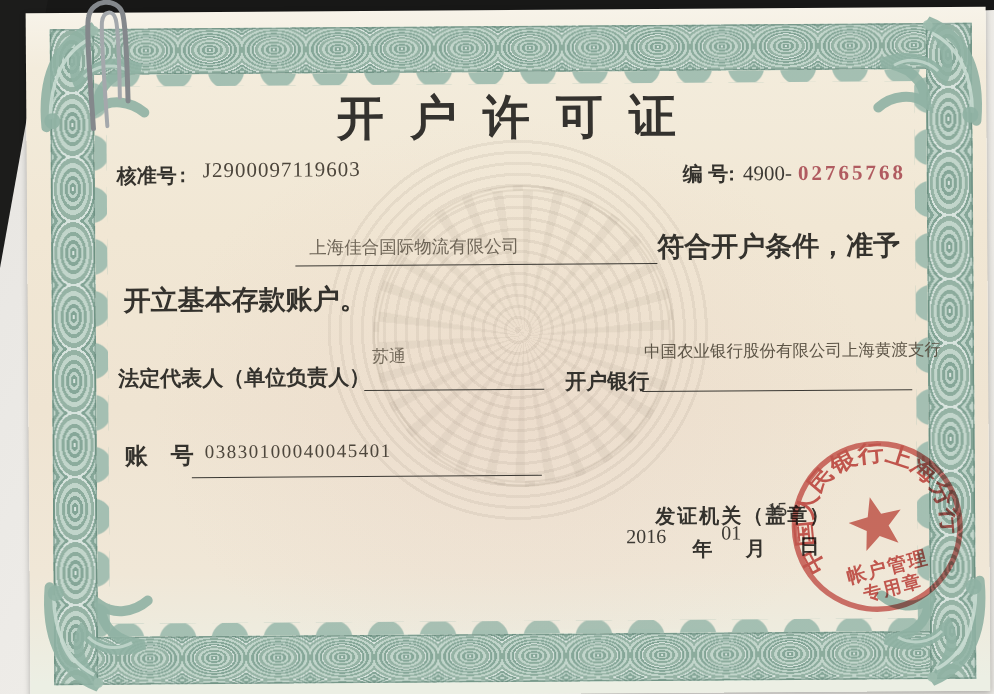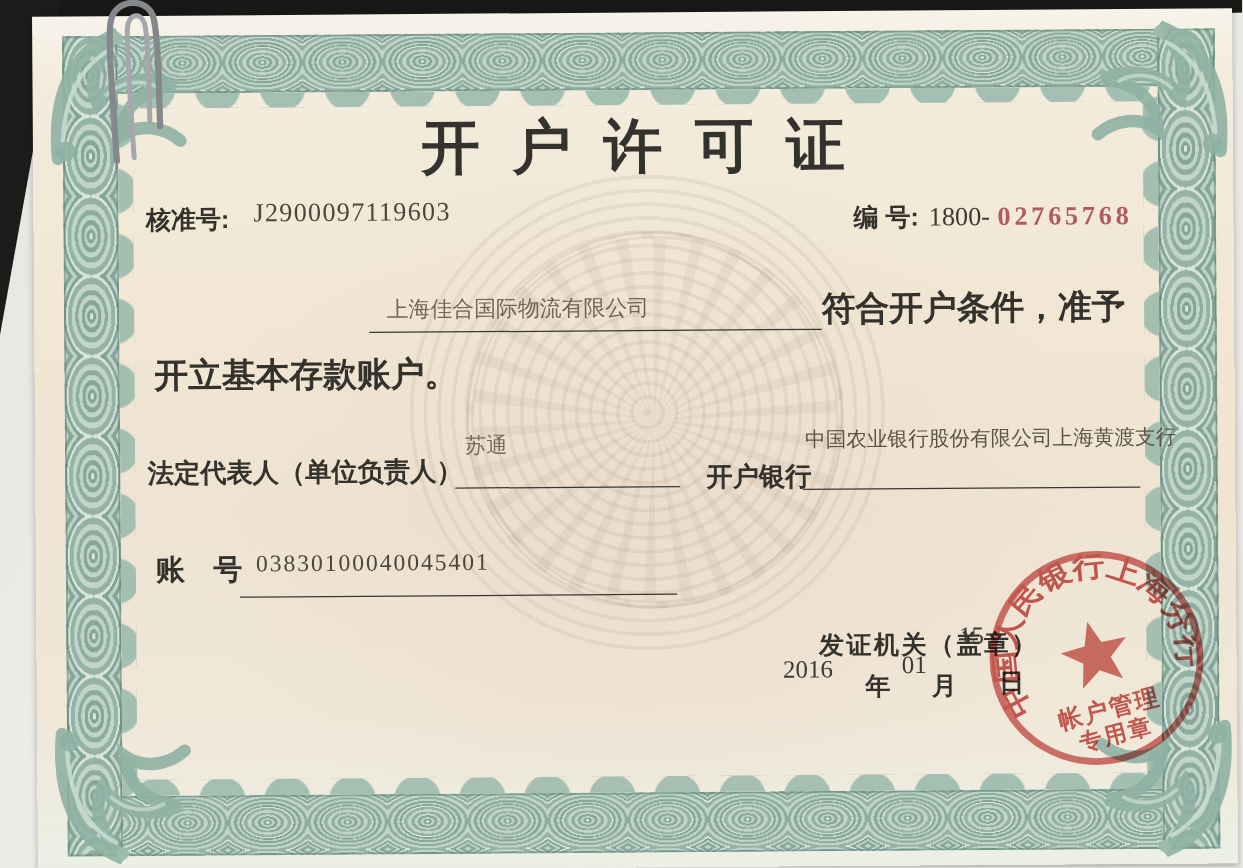--- a/index.html
+++ b/index.html
@@ -80,21 +80,21 @@
     background:radial-gradient(ellipse at 50% 60%, rgba(225,193,183,.22), rgba(225,193,183,0) 62%);}
 
   
   .abs{position:absolute;white-space:nowrap;}
   .lbl{color:#34322d;font-weight:bold;}
   .val{font-family:"Liberation Serif",serif;color:#4d463c;}
   .title{position:absolute;top:76px;left:0;width:100%;text-align:center;
     font-size:47px;font-weight:bold;color:#34322e;letter-spacing:26px;text-indent:26px;}
   .uline{position:absolute;height:0;border-top:1.6px solid #3a3833;}
 
-  .approval{left:90px;top:150px;font-size:20px;}
+  .approval{left:90px;top:150px;font-size:20px;font-family:Liberation Mono, monospace;}
   .approval-val{left:176px;top:146px;font-size:21px;letter-spacing:1px;}
   .serial{left:656px;top:152px;font-size:20px;}
   .serial .pre{font-family:"Liberation Serif",serif;font-weight:normal;color:#3d3a34;font-size:21px;margin-left:8px;}
   .serial .red{font-family:"Liberation Serif",serif;color:#b05b60;font-size:21px;letter-spacing:3px;margin-left:6px;text-align:right;}
 
   .review-lead{left:150px;top:218px;font-size:27px;}
   .company{left:282px;top:224px;font-size:17.5px;color:#6e6557;}
   .condition{left:630px;top:220px;font-size:27px;}
   .action{left:96px;top:270px;font-size:27px;}
 
@@ -168,21 +168,21 @@
     <div class="panel-tint"></div>
     <div class="wm wm1"></div>
     <div class="wm wm2"></div>
 
     <div class="title">开户许可证</div>
 
     <div class="abs lbl approval">核准号:</div>
     <div class="abs val approval-val">J2900097119603</div>
 
     <div class="abs lbl serial">
-      <span>编 号:</span><span class="pre">1800-</span><span class="red">02765768</span>
+      <span>编 号:</span><span class="pre">4900-</span><span class="red">02765768</span>
     </div>
 
     <div class="abs val company">上海佳合国际物流有限公司</div>
     <div class="uline" style="left:268px;top:254px;width:362px;"></div>
     <div class="abs lbl condition">符合开户条件，准予</div>
     <div class="abs lbl action">开立基本存款账户。</div>
 
     <div class="abs lbl legal-label">法定代表人（单位负责人）</div>
     <div class="abs val legal-val">苏通</div>
     <div class="uline" style="left:336px;top:379px;width:180px;"></div>

